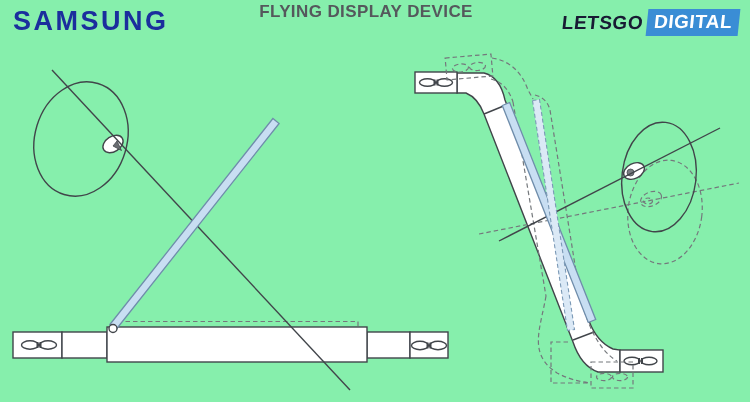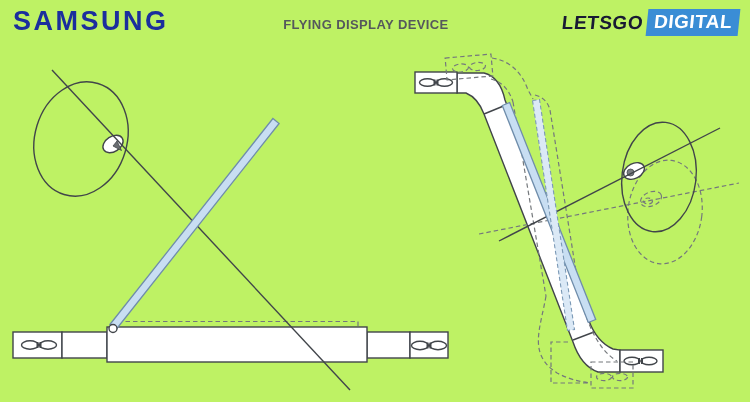--- a/index.html
+++ b/index.html
@@ -1,21 +1,21 @@
 <!DOCTYPE html>
 <html><head>
 <meta charset="utf-8">
 <style>
   html,body{margin:0;padding:0;background:#fff;}
-  .stage{position:relative;width:750px;height:402px;background:#bef264;overflow:hidden;
+  .stage{position:relative;width:750px;height:402px;background:#86efac;overflow:hidden;
          font-family:"Liberation Sans",sans-serif;}
   .samsung-logo{position:absolute;left:13px;top:6px;font-weight:bold;font-size:27px;
         letter-spacing:2.5px;color:#1b2e9d;transform:scaleY(1.04);}
-  .page-title{position:absolute;left:0;top:17px;width:750px;text-align:center;
-        font-size:13px;font-weight:bold;letter-spacing:0.4px;color:#55585c;}
+  .page-title{position:absolute;left:0;top:2px;width:750px;text-align:center;
+        font-size:17px;font-weight:bold;letter-spacing:0.4px;color:#55585c;}
   .page-title span{display:inline-block;transform:translateX(-9px);}
   .letsgo-logo{position:absolute;right:11px;top:9px;display:flex;align-items:center;
         font-weight:bold;font-size:19px;transform:skewX(-6deg);}
   .letsgo-text{color:#181a33;letter-spacing:0.5px;}
   .digital-box{background:#3a8dd5;color:#ffffff;padding:2px 7px 3px 7px;margin-left:4px;
         letter-spacing:0.5px;}
   svg.drawing{position:absolute;left:0;top:0;}
   .sl{fill:none;stroke:#41454a;stroke-width:1.4;}
   .fw{fill:#ffffff;stroke:#41454a;stroke-width:1.4;}
   .dash{fill:none;stroke:#74787c;stroke-width:1.2;stroke-dasharray:4.5 3;}

